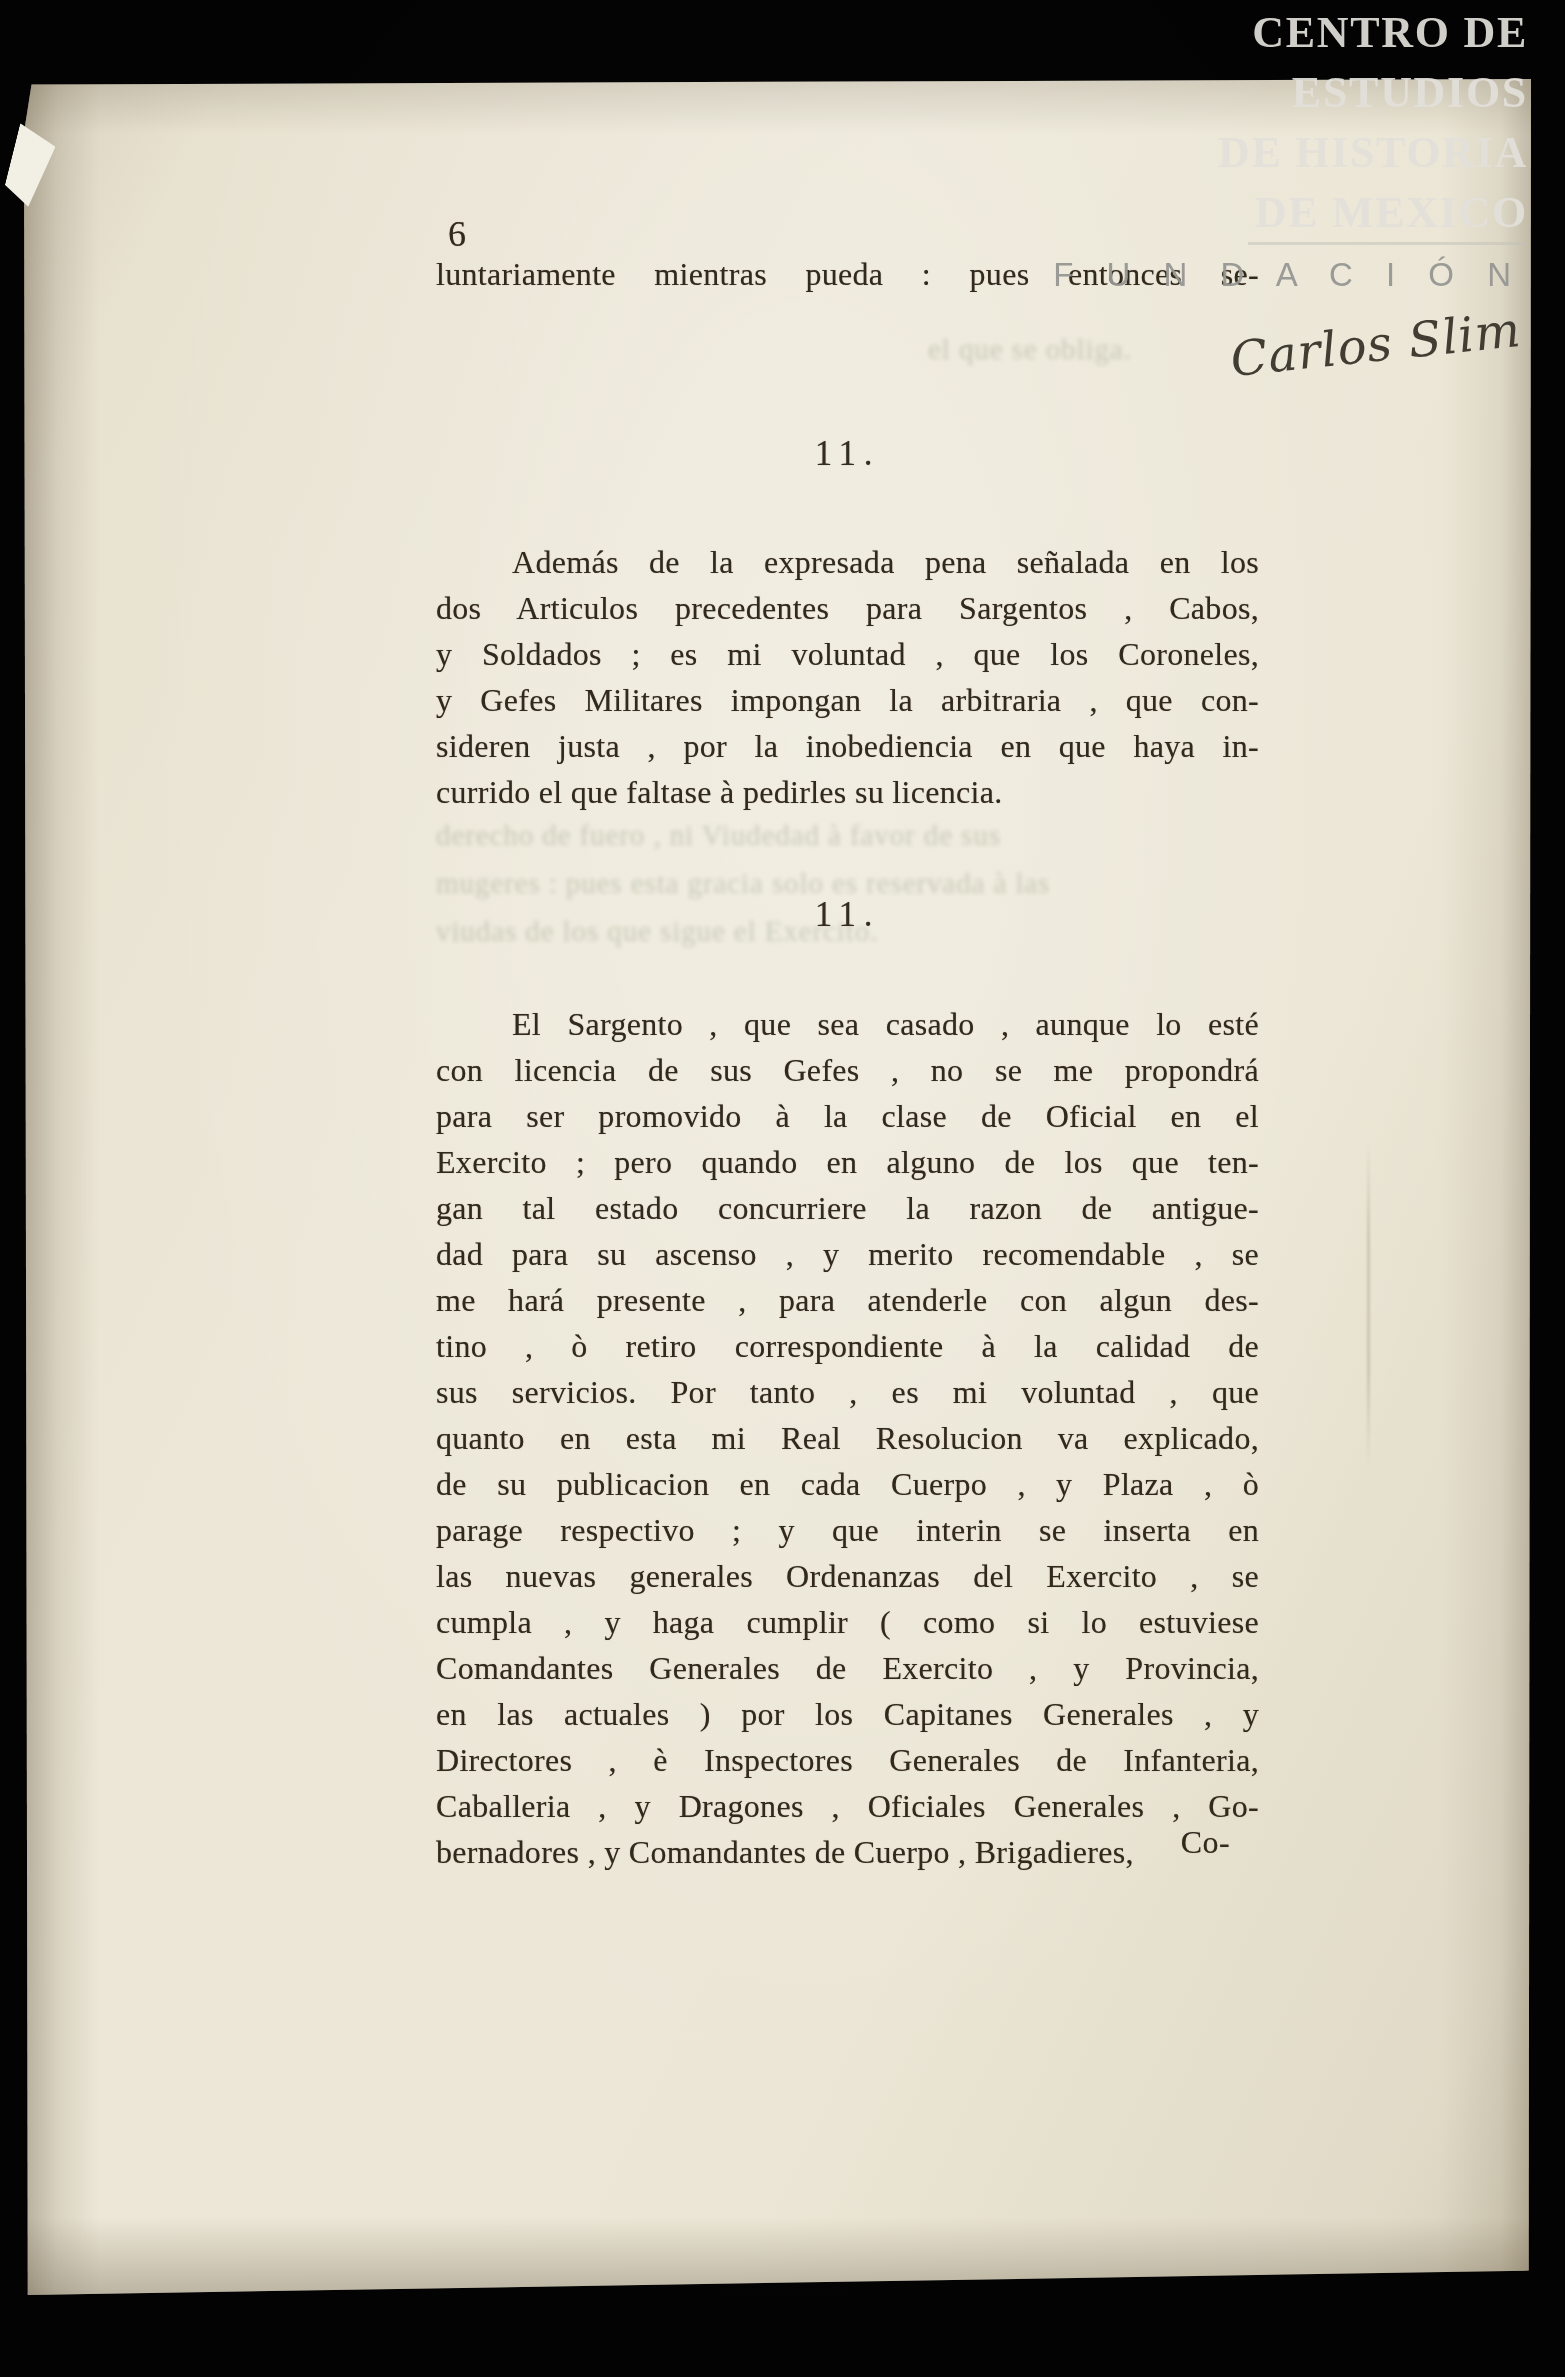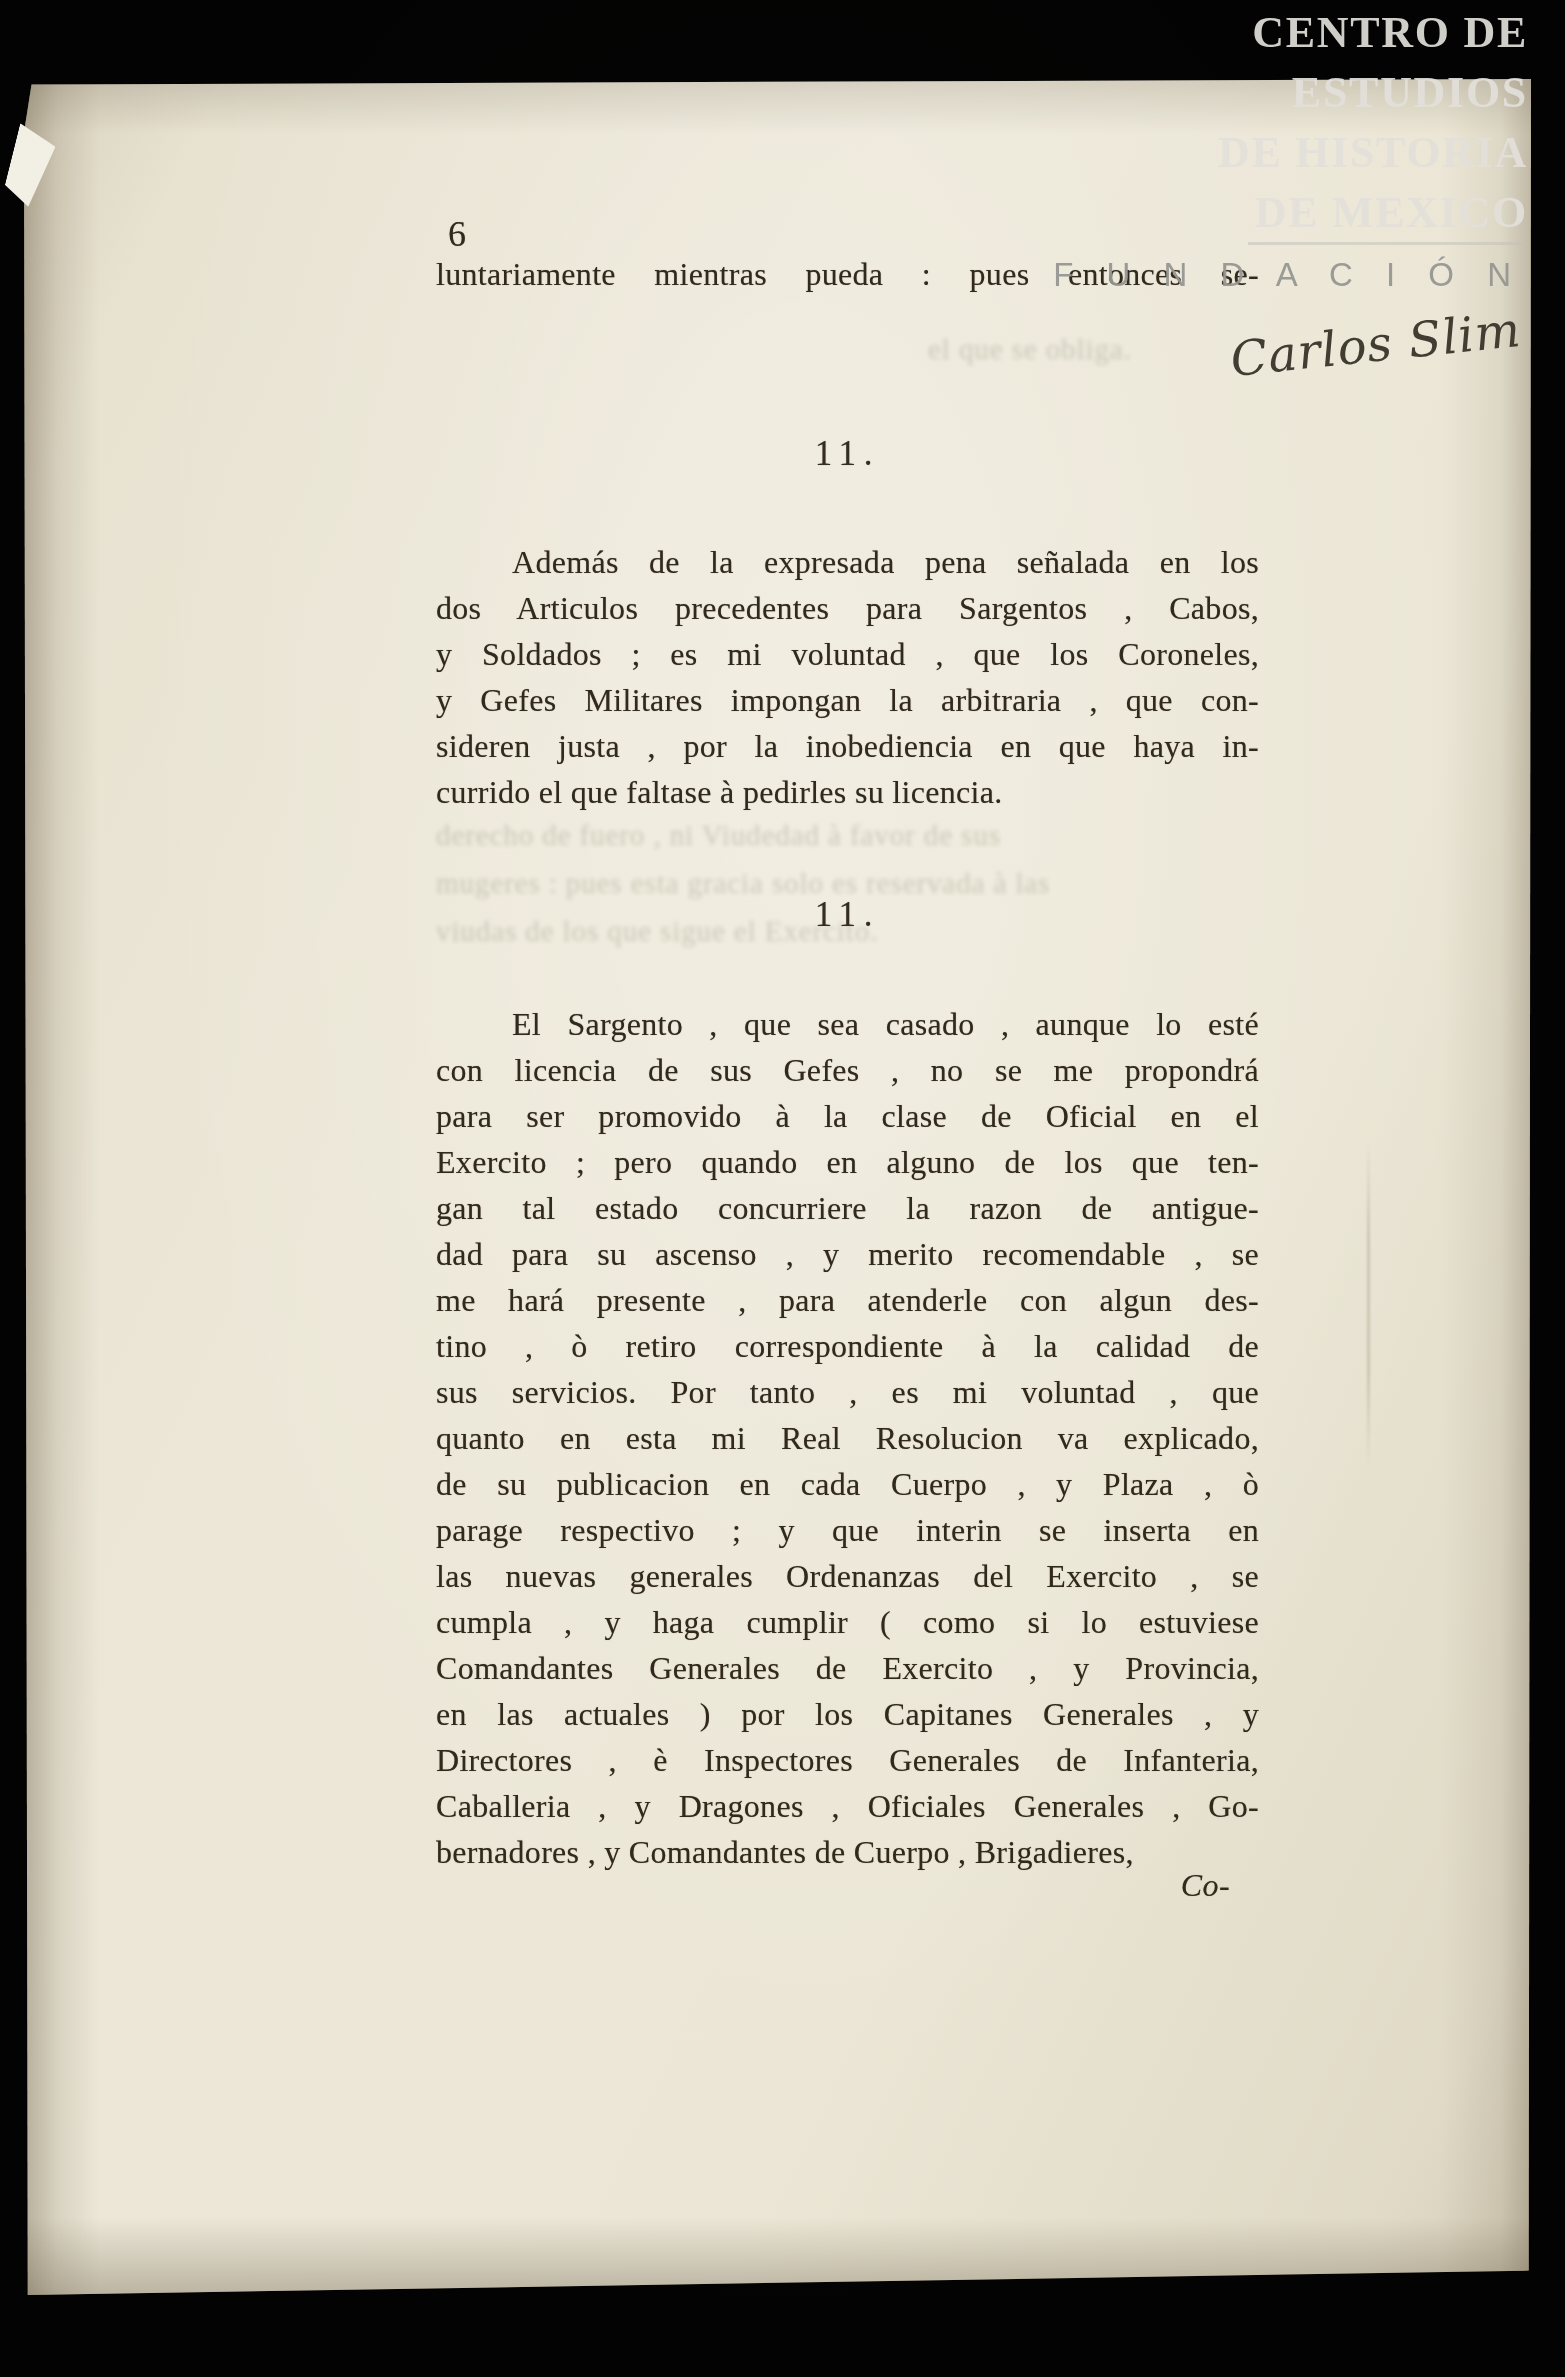--- a/index.html
+++ b/index.html
@@ -138,21 +138,21 @@
       <div class="line">parage respectivo ; y que interin se inserta en</div>
       <div class="line">las nuevas generales Ordenanzas del Exercito , se</div>
       <div class="line">cumpla , y haga cumplir ( como si lo estuviese</div>
       <div class="line">Comandantes Generales de Exercito , y Provincia,</div>
       <div class="line">en las actuales ) por los Capitanes Generales , y</div>
       <div class="line">Directores , è Inspectores Generales de Infanteria,</div>
       <div class="line">Caballeria , y Dragones , Oficiales Generales , Go-</div>
       <div class="line last">bernadores , y Comandantes de Cuerpo , Brigadieres,</div>
     </div>
 
-  <div class="column catchword ink" style="top:1867px;font-style:italic;">Co-</div>
+  <div class="column catchword ink" style="top:1824px;">Co-</div>
 
   <div class="wm-line" style="top:6.9px;">CENTRO DE</div>
   <div class="wm-line" style="top:67px;">ESTUDIOS</div>
   <div class="wm-line" style="top:127px;">DE HISTORIA</div>
   <div class="wm-line" style="top:187px;">DE MEXICO</div>
   <div class="wm-rule"></div>
   <div class="wm-foundation">F U N D A C I Ó N</div>
   <div class="wm-signature">Carlos Slim</div>
 
 </div>

